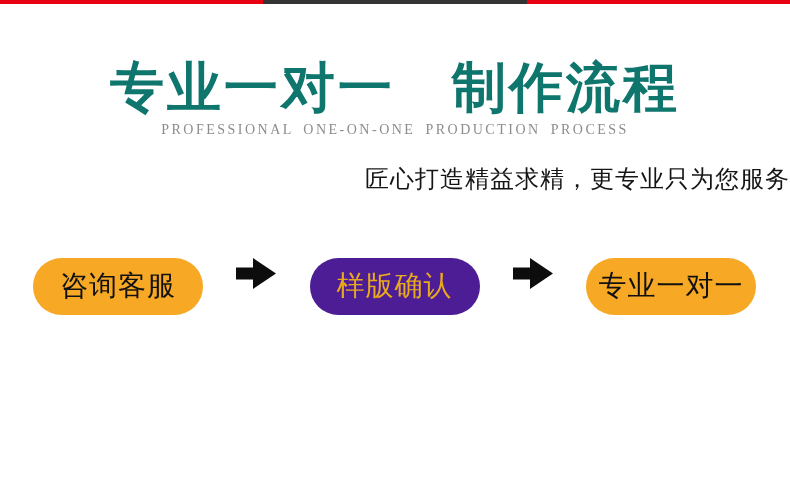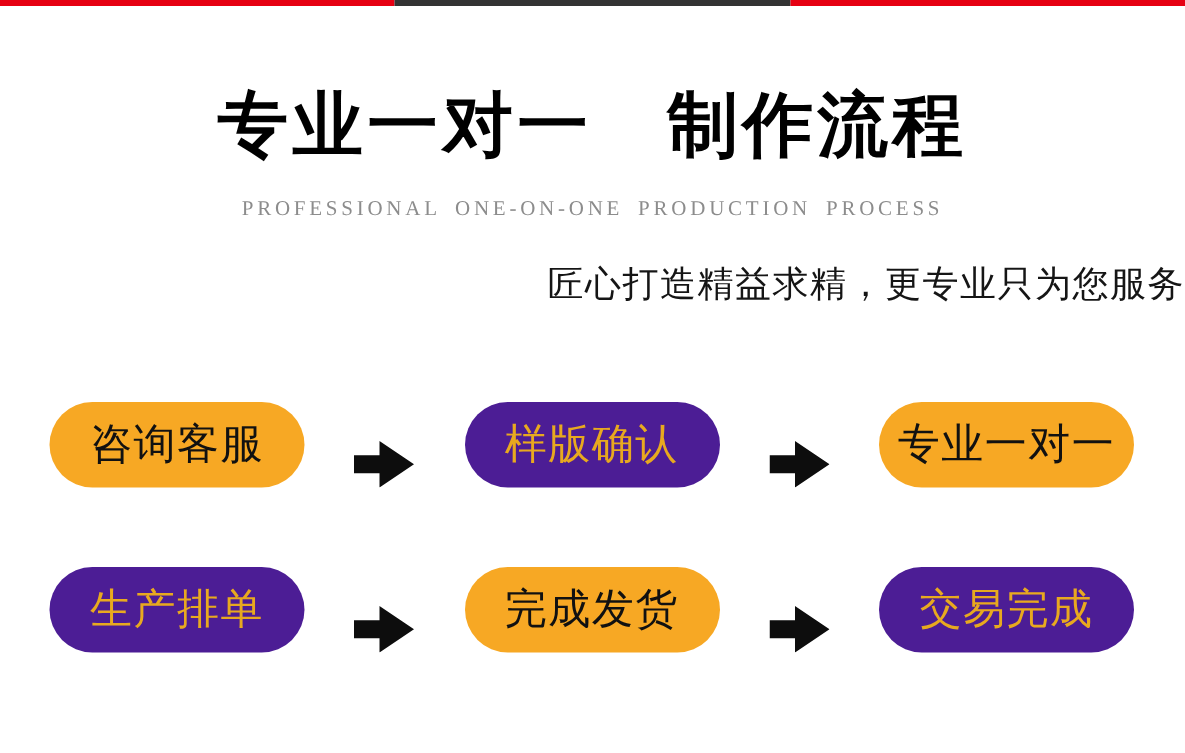--- a/index.html
+++ b/index.html
@@ -24,47 +24,47 @@
   }
   .top-bar .seg { flex: 1 1 0; }
   .seg-red  { background: #e60012; }
   .seg-dark { background: #333333; }
 
   
   .hero { text-align: center; }
   .hero h1 {
     margin: 0;
     padding-top: 50px;
-    font-size: 47px;
+    font-size: 54px;
     line-height: 1.25;
     font-weight: 800;
     letter-spacing: 3px;
-    color: #000000;
+    color: #0f766e;
   }
   .subtitle {
-    margin-top: 19px;
+    margin-top: 0;
     font-family: "Liberation Serif", "DejaVu Serif", serif;
     font-size: 14px;
     letter-spacing: 2.5px;
     word-spacing: 4px;
     color: #8c8c8c;
   }
   .tagline {
     margin-top: 25px;
     font-size: 24px;
     letter-spacing: 1px;
     color: #151515;
     text-align: right;
   }
 
   
   .process { margin-top: 63px; }
   .flow-row {
     display: flex;
-    align-items: flex-end;
+    align-items: flex-start;
     justify-content: space-between;
     padding: 0 34px 0 33px;
     height: 57px;
   }
   .flow-row + .flow-row { margin-top: 53px; }
 
   .pill {
     width: 170px;
     height: 57px;
     border-radius: 29px;
@@ -116,30 +116,15 @@
       </span>
       <div class="pill pill-black">样版确认</div>
       <span class="arrow">
         <svg width="40" height="31" viewBox="0 0 40 31" xmlns="http://www.w3.org/2000/svg">
           <path d="M0 9.5 H17 V0 L40 15.5 L17 31 V21.5 H0 Z" fill="#0d0d0d"></path>
         </svg>
       </span>
       <div class="pill pill-yellow">专业一对一</div>
     </div>
 
-    <div class="flow-row">
-      <div class="pill pill-black">生产排单</div>
-      <span class="arrow">
-        <svg width="40" height="31" viewBox="0 0 40 31" xmlns="http://www.w3.org/2000/svg">
-          <path d="M0 9.5 H17 V0 L40 15.5 L17 31 V21.5 H0 Z" fill="#0d0d0d"></path>
-        </svg>
-      </span>
-      <div class="pill pill-yellow">完成发货</div>
-      <span class="arrow">
-        <svg width="40" height="31" viewBox="0 0 40 31" xmlns="http://www.w3.org/2000/svg">
-          <path d="M0 9.5 H17 V0 L40 15.5 L17 31 V21.5 H0 Z" fill="#0d0d0d"></path>
-        </svg>
-      </span>
-      <div class="pill pill-black">交易完成</div>
-    </div>
 
   </main>
 </div>
 
 </body></html>

